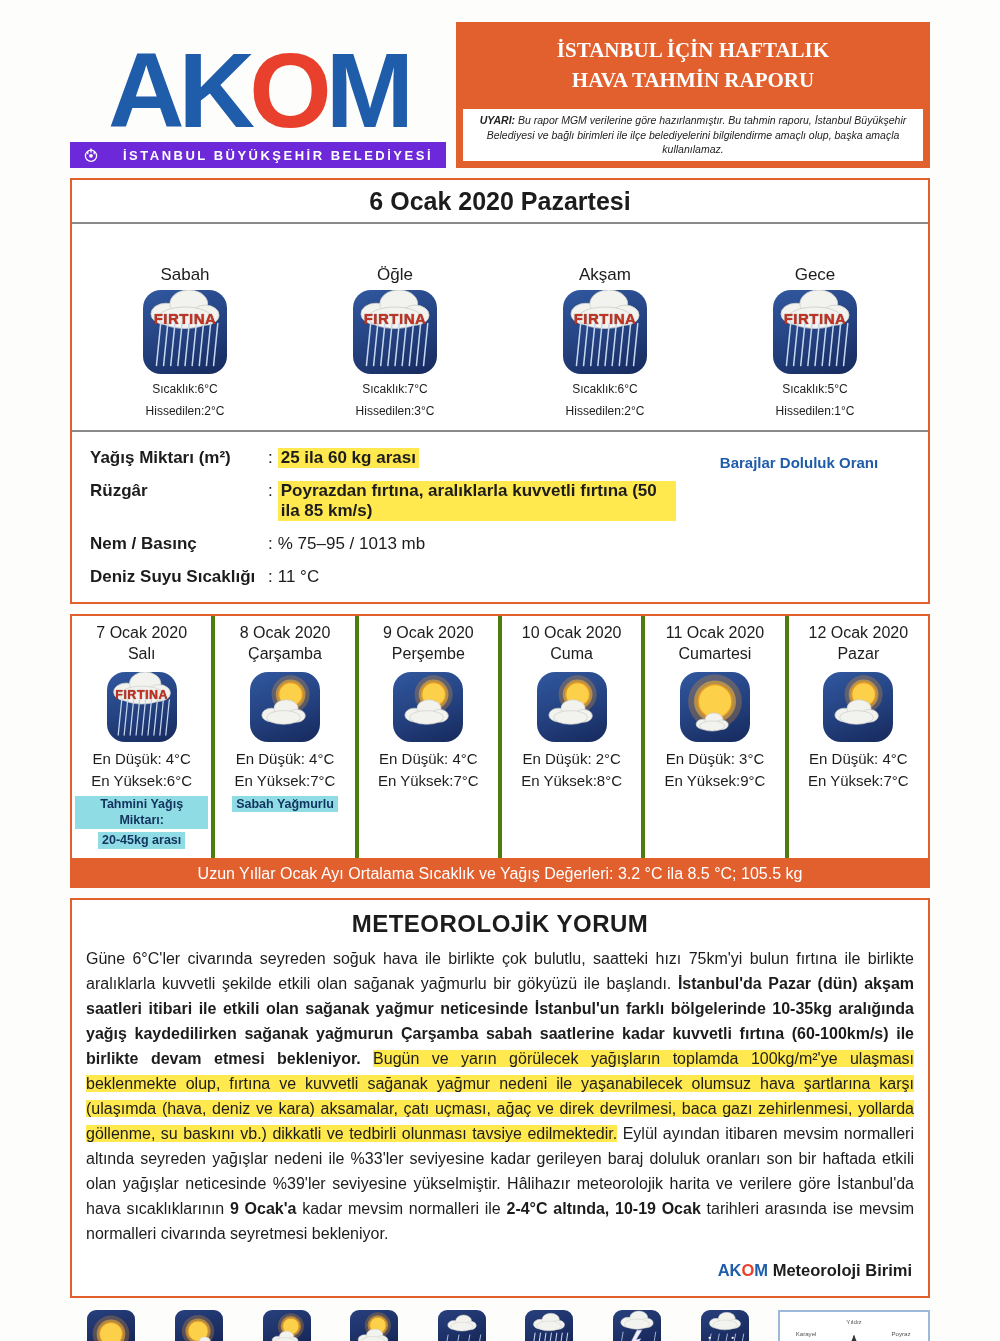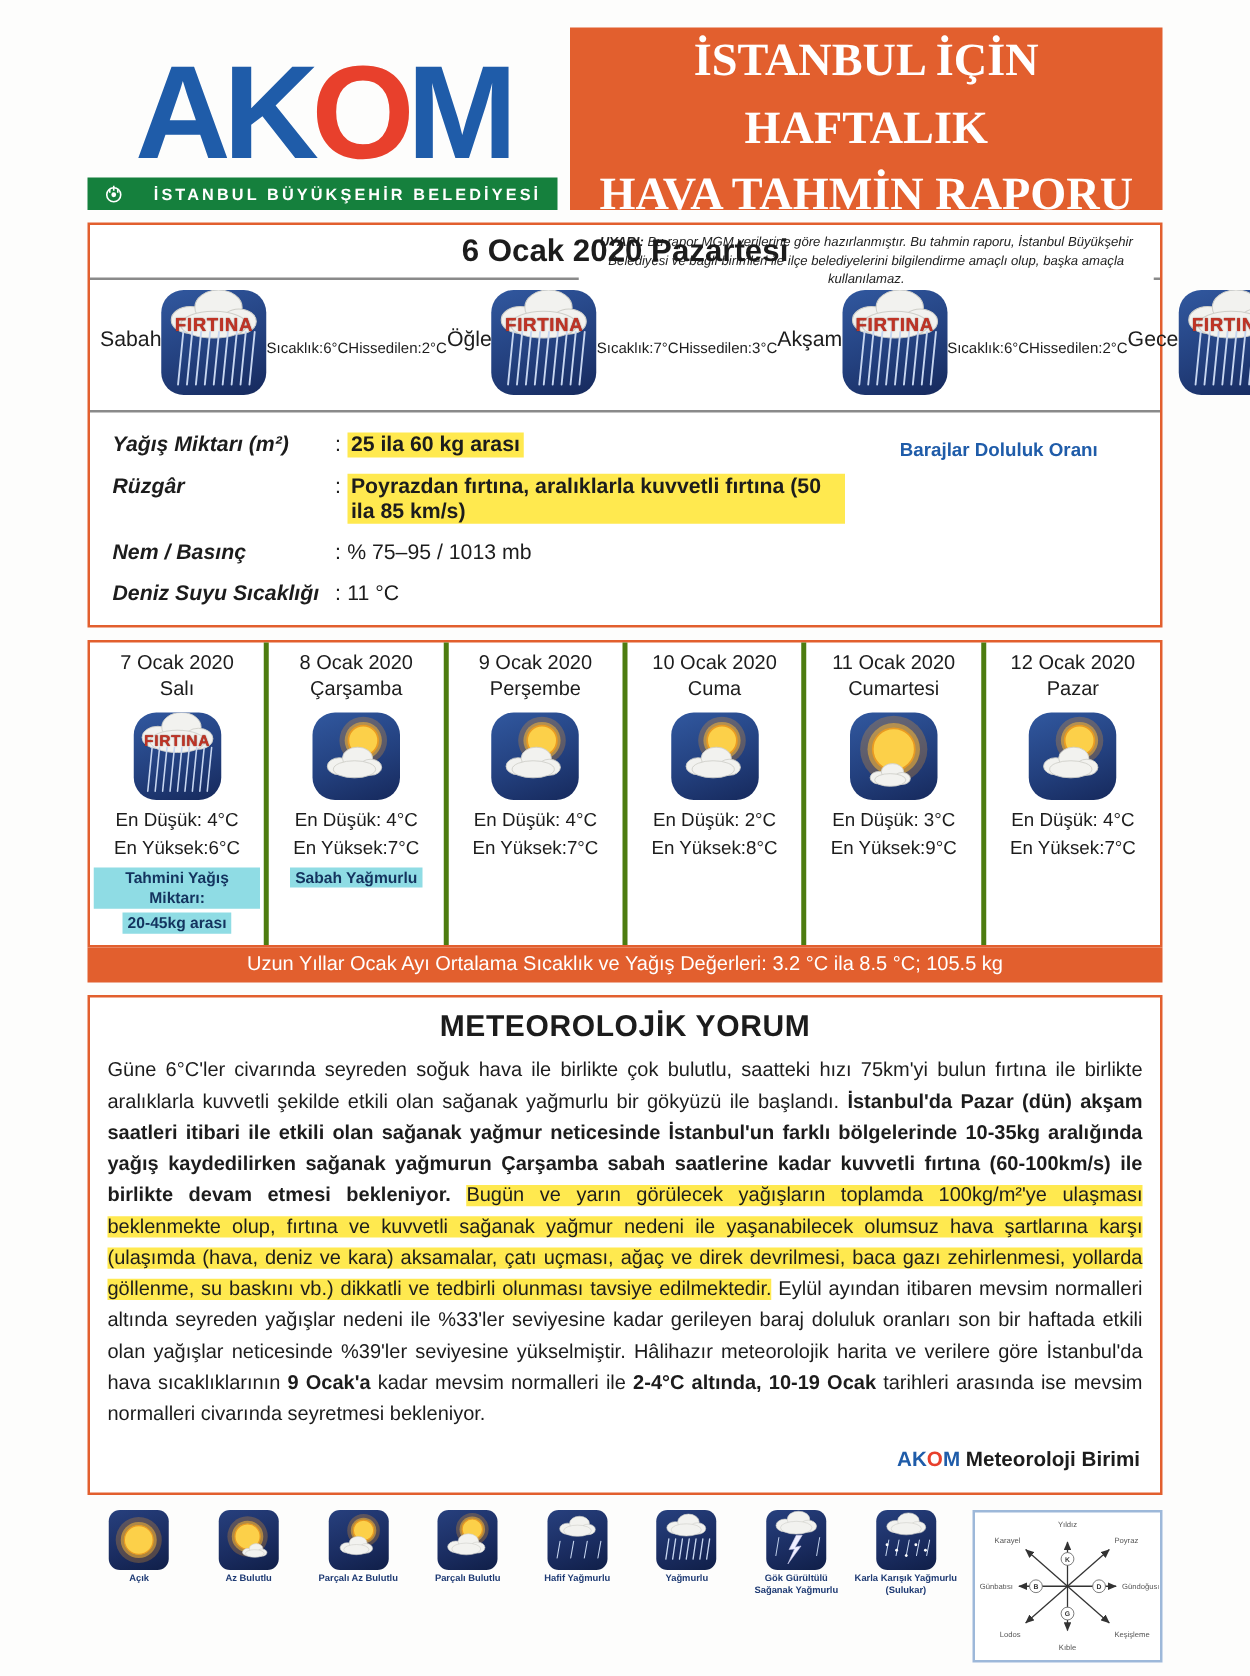--- a/index.html
+++ b/index.html
@@ -7,50 +7,50 @@
     width:1000px;height:1341px;background:#FDFDFC;overflow:hidden;
     font-family:"Liberation Sans",sans-serif;color:#1C1C1C;
   }
   .page{width:860px;margin:0 auto;padding-top:22px;}
 
   
   .header{display:flex;gap:10px;height:146px;}
   .logo-block{width:376px;display:flex;flex-direction:column;justify-content:flex-end;}
   .logo-word{font-weight:bold;font-size:106px;line-height:.88;letter-spacing:-6px;color:#1F5CA9;text-align:center;}
   .logo-word .logo-o{color:#E8402C;}
-  .org-bar{background:#15803d;color:#fff;font-size:13px;font-weight:bold;letter-spacing:2.5px;
+  .org-bar{background:#6d28d9;color:#fff;font-size:13px;font-weight:bold;letter-spacing:2.5px;
     padding:5px 6px;display:flex;align-items:center;justify-content:center;gap:24px;margin-top:5px;white-space:nowrap;}
   .header-right{flex:1;background:#E25F2E;display:flex;flex-direction:column;}
   .header-title{flex:1;display:flex;flex-direction:column;justify-content:center;text-align:center;
-    color:#fff;font-family:"Liberation Serif",serif;font-weight:bold;font-size:37px;line-height:1.45;}
+    color:#fff;font-family:"Liberation Serif",serif;font-weight:bold;font-size:21px;line-height:1.45;}
   .header-warning{background:#fff;margin:0 7px 7px;padding:4px 12px;font-size:10.5px;font-style:italic;
     text-align:center;line-height:1.4;color:#222;}
   .header-warning b{font-style:italic;}
 
   
   .panel{border:2px solid #E25F2E;background:#fff;margin-top:10px;}
   .hdivider{border:none;border-top:2px solid #8A8A8A;margin:0;}
 
   
   .p1-title{font-size:25px;font-weight:bold;text-align:center;padding:7px 0 6px;}
   .periods{display:flex;padding:8px 8px 12px;}
-  .period{flex:1;display:flex;flex-direction:row;align-items:center;}
+  .period{flex:1;display:flex;flex-direction:column;align-items:center;margin-top:33px;}
   .period-label{font-size:17px;margin-bottom:5px;}
   .wicon{position:relative;border-radius:18px;background:linear-gradient(160deg,#31589F 0%,#23407E 55%,#16295C 100%);overflow:hidden;}
   .wicon svg{display:block;}
   .wicon.big{width:84px;height:84px;}
   .firtina{position:absolute;top:24%;left:0;right:0;z-index:2;text-align:center;
     font-weight:800;font-size:15px;color:#C03325;letter-spacing:.5px;text-shadow:0 0 1px #5A1A10;}
   .firtina:empty{display:none;}
   .temp-row{display:flex;font-size:12px;margin-top:8px;}
 
   .details{display:flex;align-items:flex-start;padding:13px 18px 15px;}
   .det-rows{flex:1;display:flex;flex-direction:column;gap:13px;padding-top:3px;}
   .det-row{display:flex;font-size:17px;align-items:baseline;}
-  .det-label{font-weight:bold;width:178px;flex:none;font-style:italic;}
+  .det-label{font-weight:bold;width:178px;flex:none;}
   .det-sep{margin-right:5px;}
   .det-val.hl{background:#FFE94F;font-weight:bold;padding:0 3px;}
 
   .dam-wrap{width:222px;margin-left:12px;flex:none;}
   .dam-chart-row{display:flex;}
   .dam-axis{width:28px;flex:none;display:flex;flex-direction:column;justify-content:space-between;
     align-items:flex-end;font-size:11px;color:#222;padding:0 5px 0 0;line-height:1;transform:translateY(-4px);}
   .dam-chart{position:relative;flex:1;height:90px;background:#AFC6E8;border-left:2px solid #666;}
   .dam-fill{position:absolute;left:0;right:0;bottom:0;background:#2E68B0;}
   .dam-text{position:absolute;inset:0;z-index:2;display:flex;flex-direction:column;justify-content:center;

